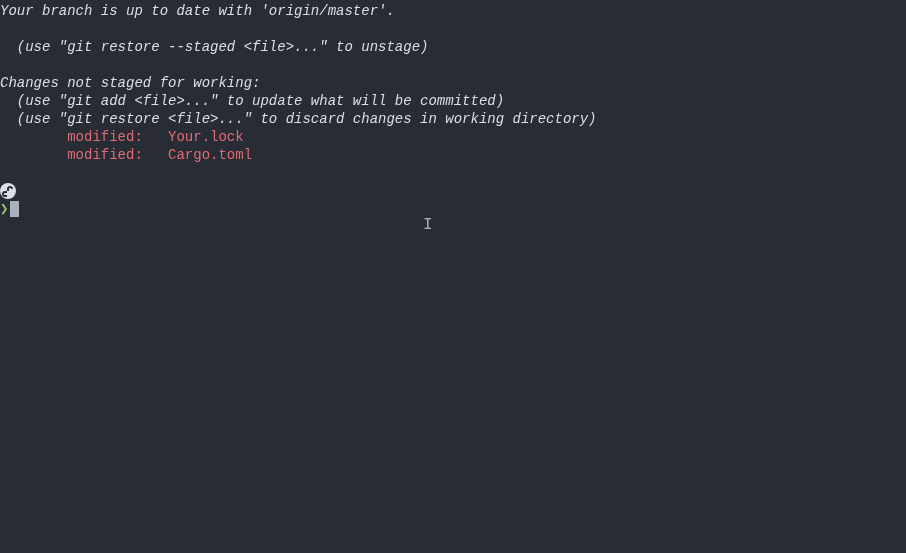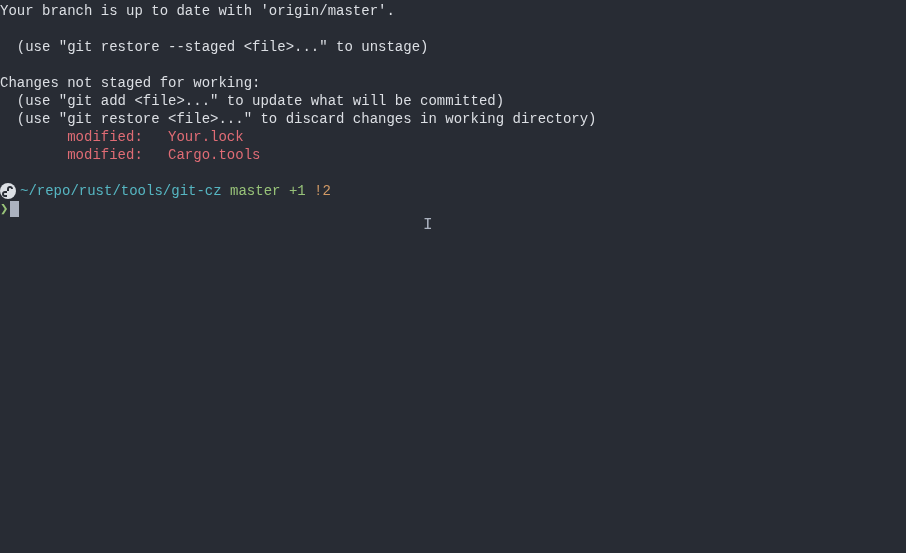--- a/index.html
+++ b/index.html
@@ -18,21 +18,21 @@
       overflow: hidden;
       padding: 0;
     }
     .terminal {
       padding: 2px 0 0 0;
     }
     .line {
       white-space: pre;
       height: 18px;
     }
-    .white { color: #dcdfe4; }
+    .white { color: #dcdfe4; font-style: italic; }
     .green { color: #98c379; }
     .red { color: #e06c75; }
     .cyan { color: #56b6c2; }
     .yellow-bright { color: #d19a66; }
     .prompt-arrow { color: #98c379; }
     
     .prompt-line {
       display: flex;
       align-items: center;
       height: 18px;
@@ -72,27 +72,26 @@
 
 <div class="terminal">
   <div class="line white">Your branch is up to date with 'origin/master'.</div>
   <div class="empty-line"></div>
   <div class="line white">  (use "git restore --staged &lt;file&gt;..." to unstage)</div>
   <div class="empty-line"></div>
   <div class="line white">Changes not staged for working:</div>
   <div class="line white">  (use "git add &lt;file&gt;..." to update what will be committed)</div>
   <div class="line white">  (use "git restore &lt;file&gt;..." to discard changes in working directory)</div>
   <div class="line"><span class="red">        modified:   </span><span class="red">Your.lock</span></div>
-  <div class="line"><span class="red">        modified:   </span><span class="red">Cargo.tools</span></div>
+  <div class="line"><span class="red">        modified:   </span><span class="red">Cargo.toml</span></div>
   <div class="empty-line"></div>
   <div class="prompt-line">
     <span class="fedora-icon">
       <svg viewBox="0 0 16 16" xmlns="http://www.w3.org/2000/svg">
         <circle cx="8" cy="8" r="8" fill="#dcdfe4"></circle>
         <path d="M 10 3 C 8.3 3 7 4.3 7 6 L 7 8 L 5 8 C 3.3 8 2 9.3 2 11 C 2 12.7 3.3 14 5 14 L 7 14 L 7 12 L 5 12 C 4.4 12 4 11.6 4 11 C 4 10.4 4.4 10 5 10 L 7 10 L 7 8 L 9 8 L 9 6 C 9 5.4 9.4 5 10 5 C 10.6 5 11 5.4 11 6 L 13 6 C 13 4.3 11.7 3 10 3 Z" fill="#282c34"></path>
       </svg>
     </span>
-    <span class="line"><span class="cyan">~/repo/rust/tools/git-cz</span><span> </span><span class="green">master</span><span> </span><span class="green">+1</span><span> </span><span class="yellow-bright">!2</span></span>
   </div>
   <div class="line"><span class="prompt-arrow">❯</span><span class="cursor-block"></span></div>
 </div>
 
 <div class="text-cursor-beam">I</div>
 
 </body></html>

